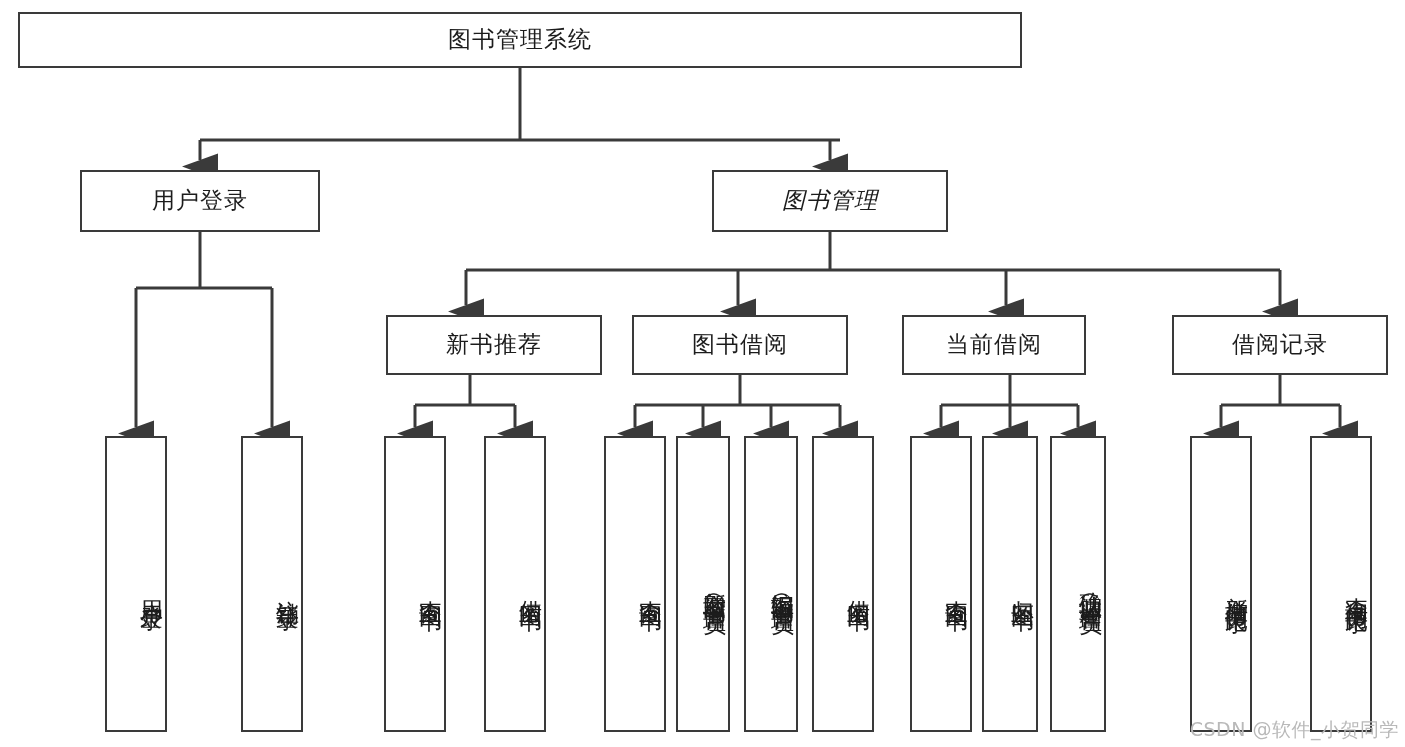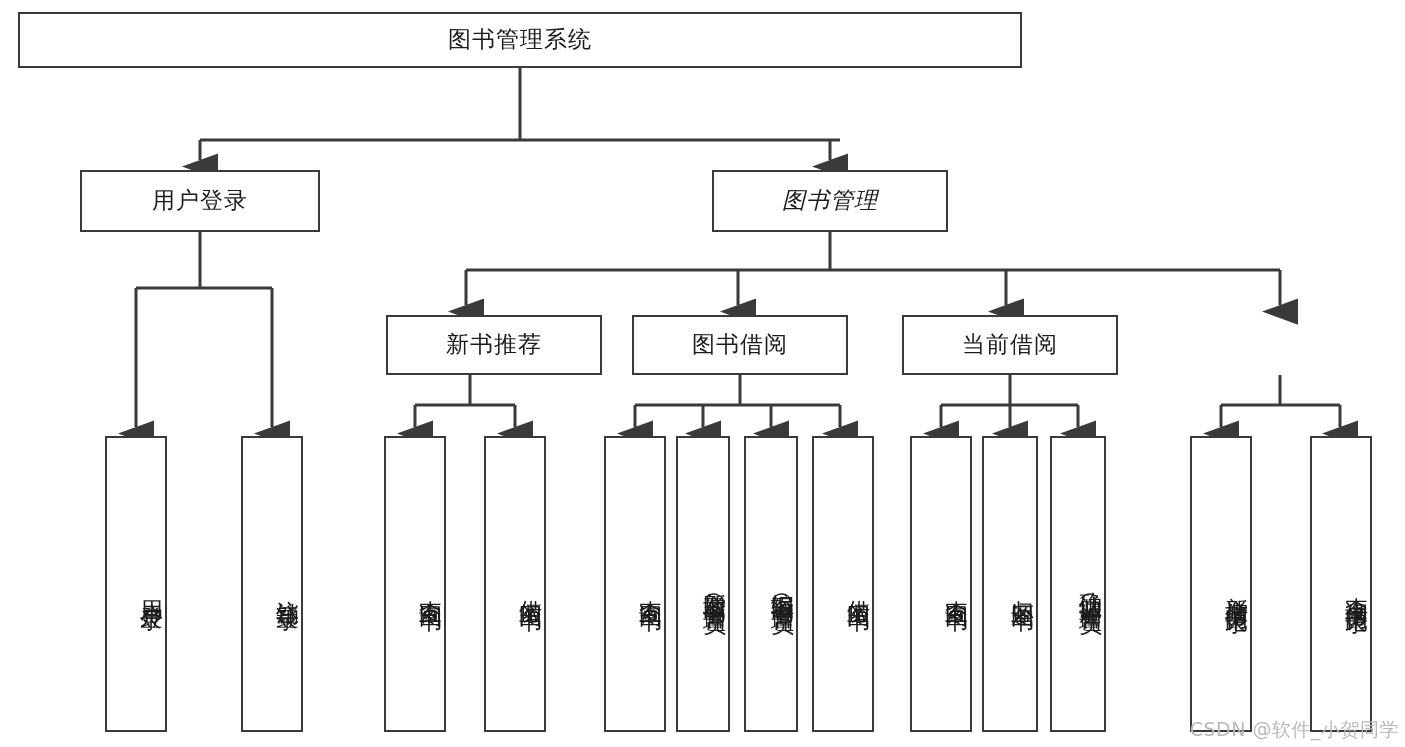--- a/index.html
+++ b/index.html
@@ -134,22 +134,25 @@
   <div class="node horiz" style="left:712px; top:170px; width:236px; height:62px;font-style:italic;">
     <span class="label">图书管理</span>
   </div>
 
   <div class="node horiz" style="left:362px; top:315px; width:216px; height:60px;margin-left:24px;">
     <span class="label">新书推荐</span>
   </div>
   <div class="node horiz" style="left:632px; top:315px; width:216px; height:60px;">
     <span class="label">图书借阅</span>
   </div>
-  <div class="node horiz" style="left:902px; top:315px; width:216px; height:60px;">
+  <div class="node horiz" style="left:902px; top:315px; width:184px; height:60px;">
     <span class="label">当前借阅</span>
+  </div>
+  <div class="node horiz" style="left:1172px; top:315px; width:216px; height:60px;">
+    <span class="label">借阅记录</span>
   </div>
 
   <div class="node vert" style="left:105px; top:436px; width:62px; height:296px;">
     <span class="label">用户登录</span>
   </div>
   <div class="node vert" style="left:241px; top:436px; width:62px; height:296px;">
     <span class="label">注销登录</span>
   </div>
 
   <div class="node vert" style="left:384px; top:436px; width:62px; height:296px;">

